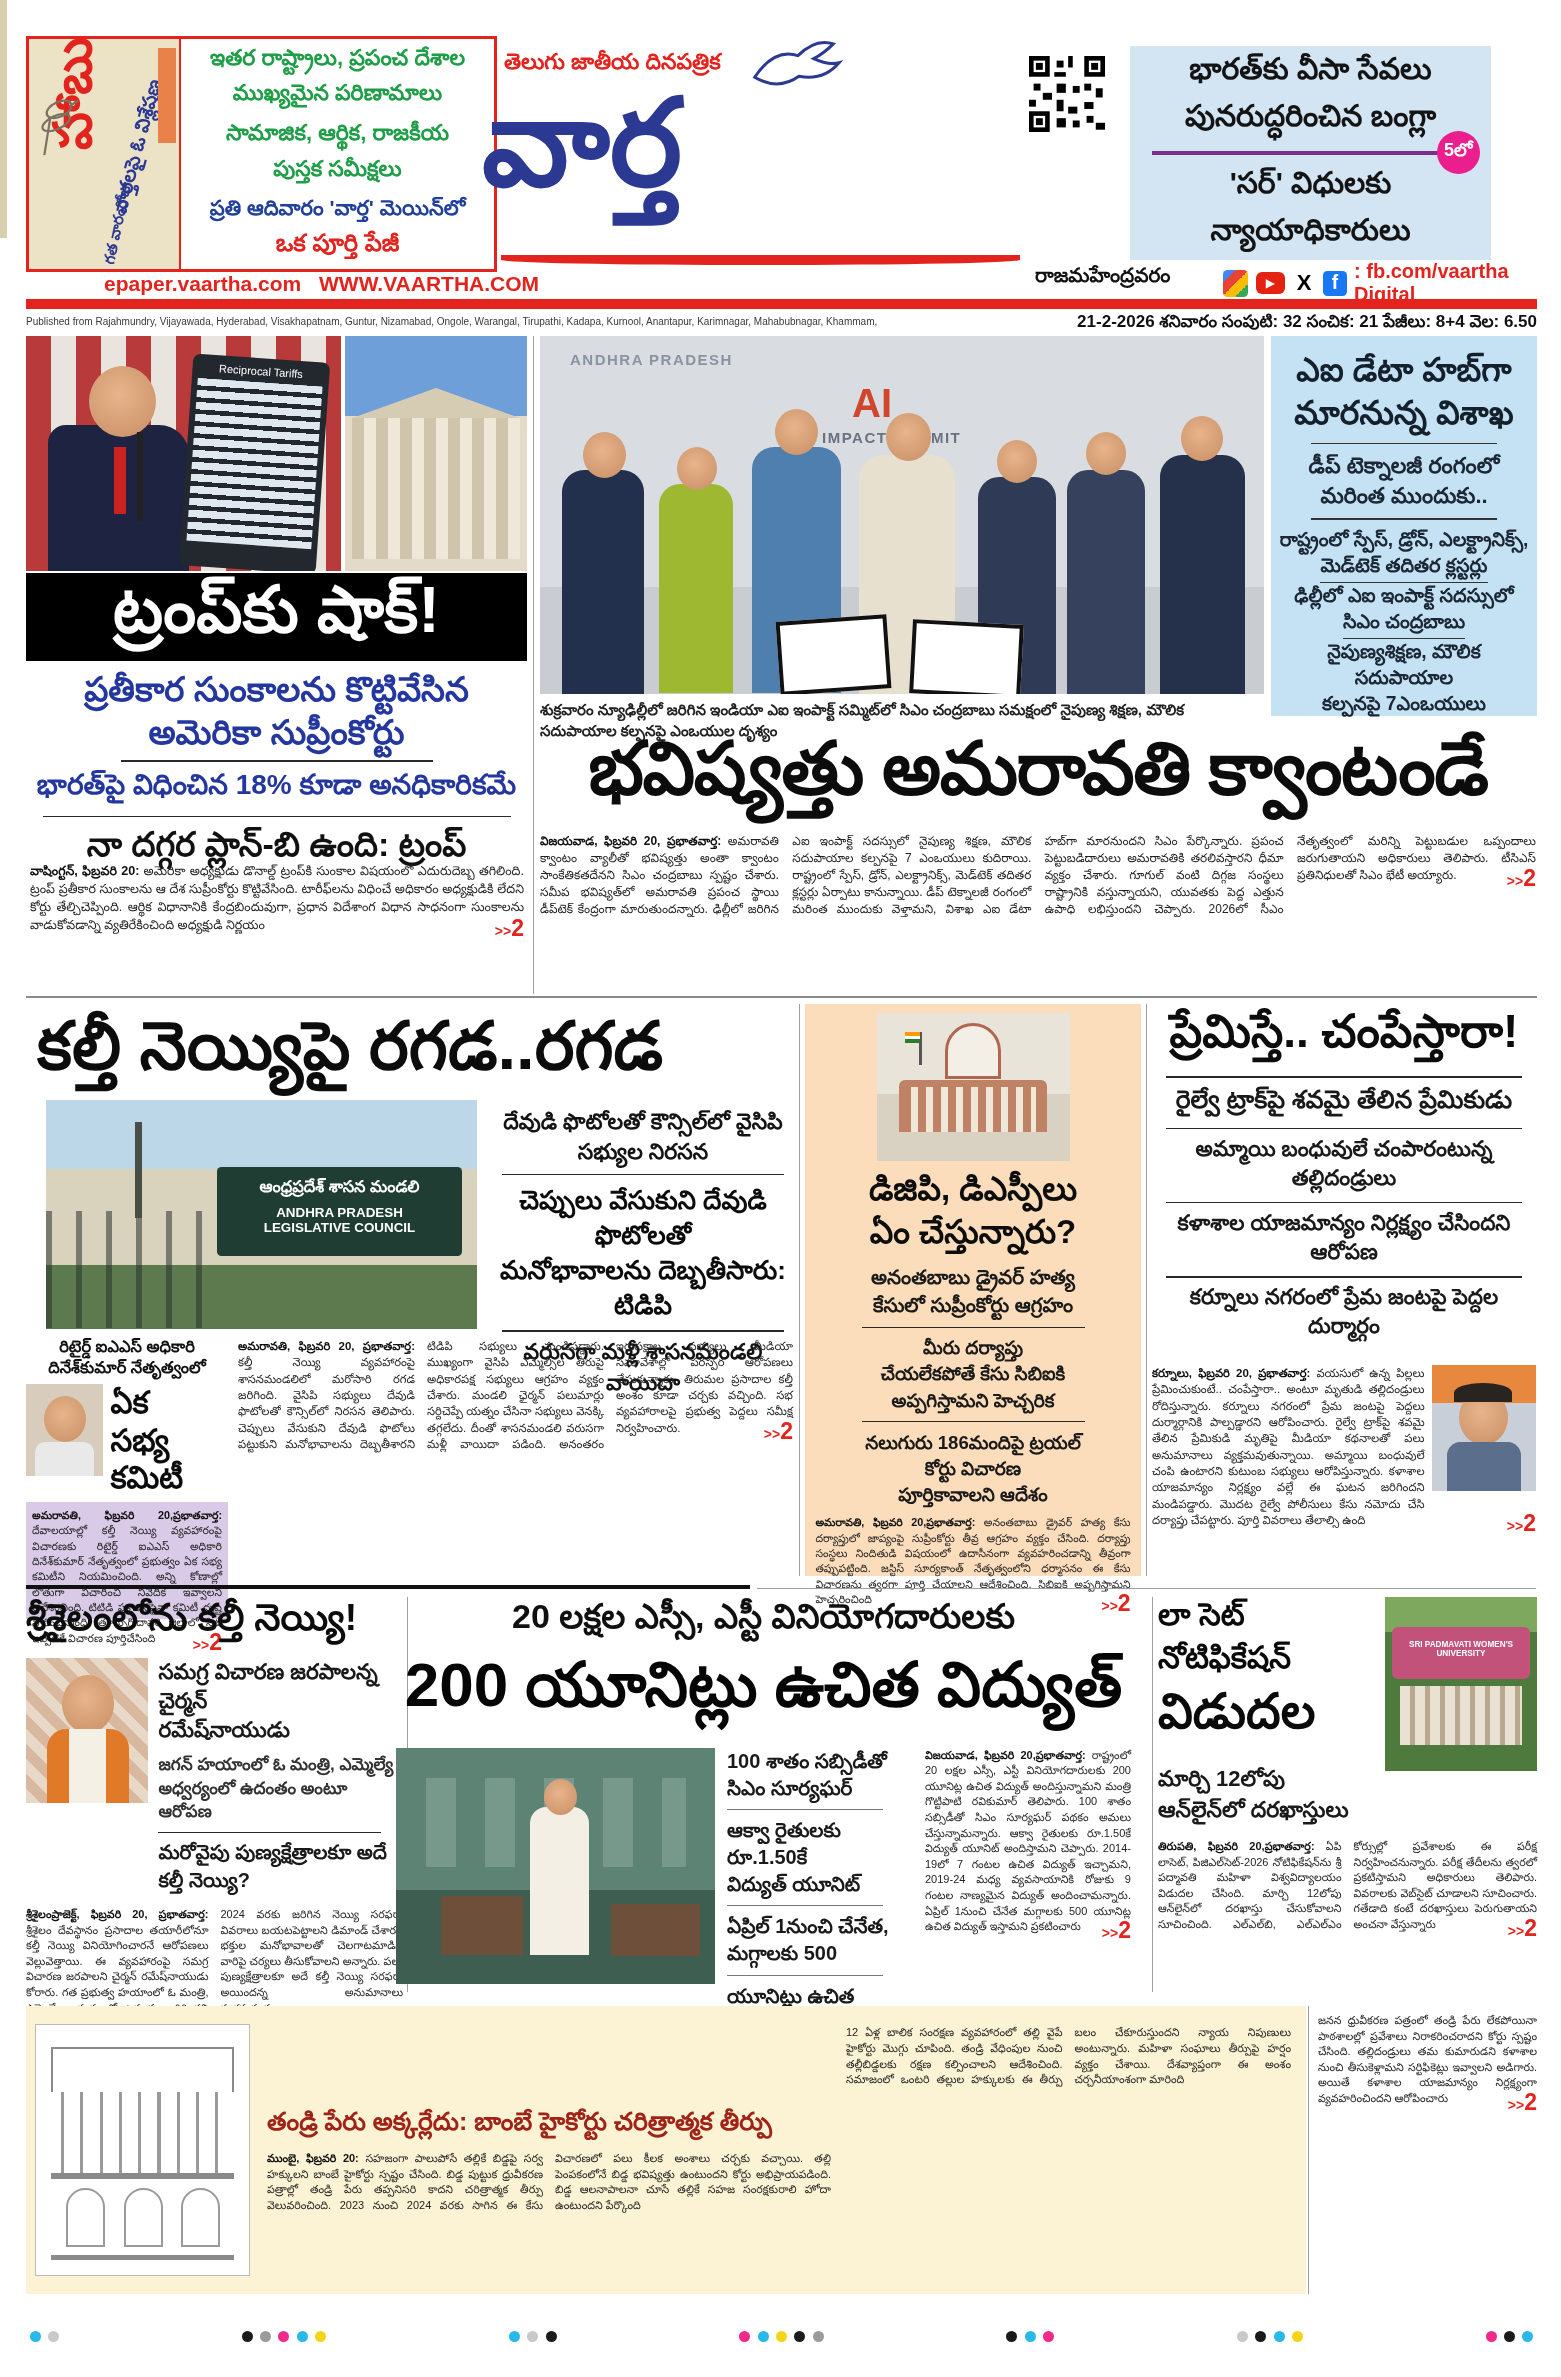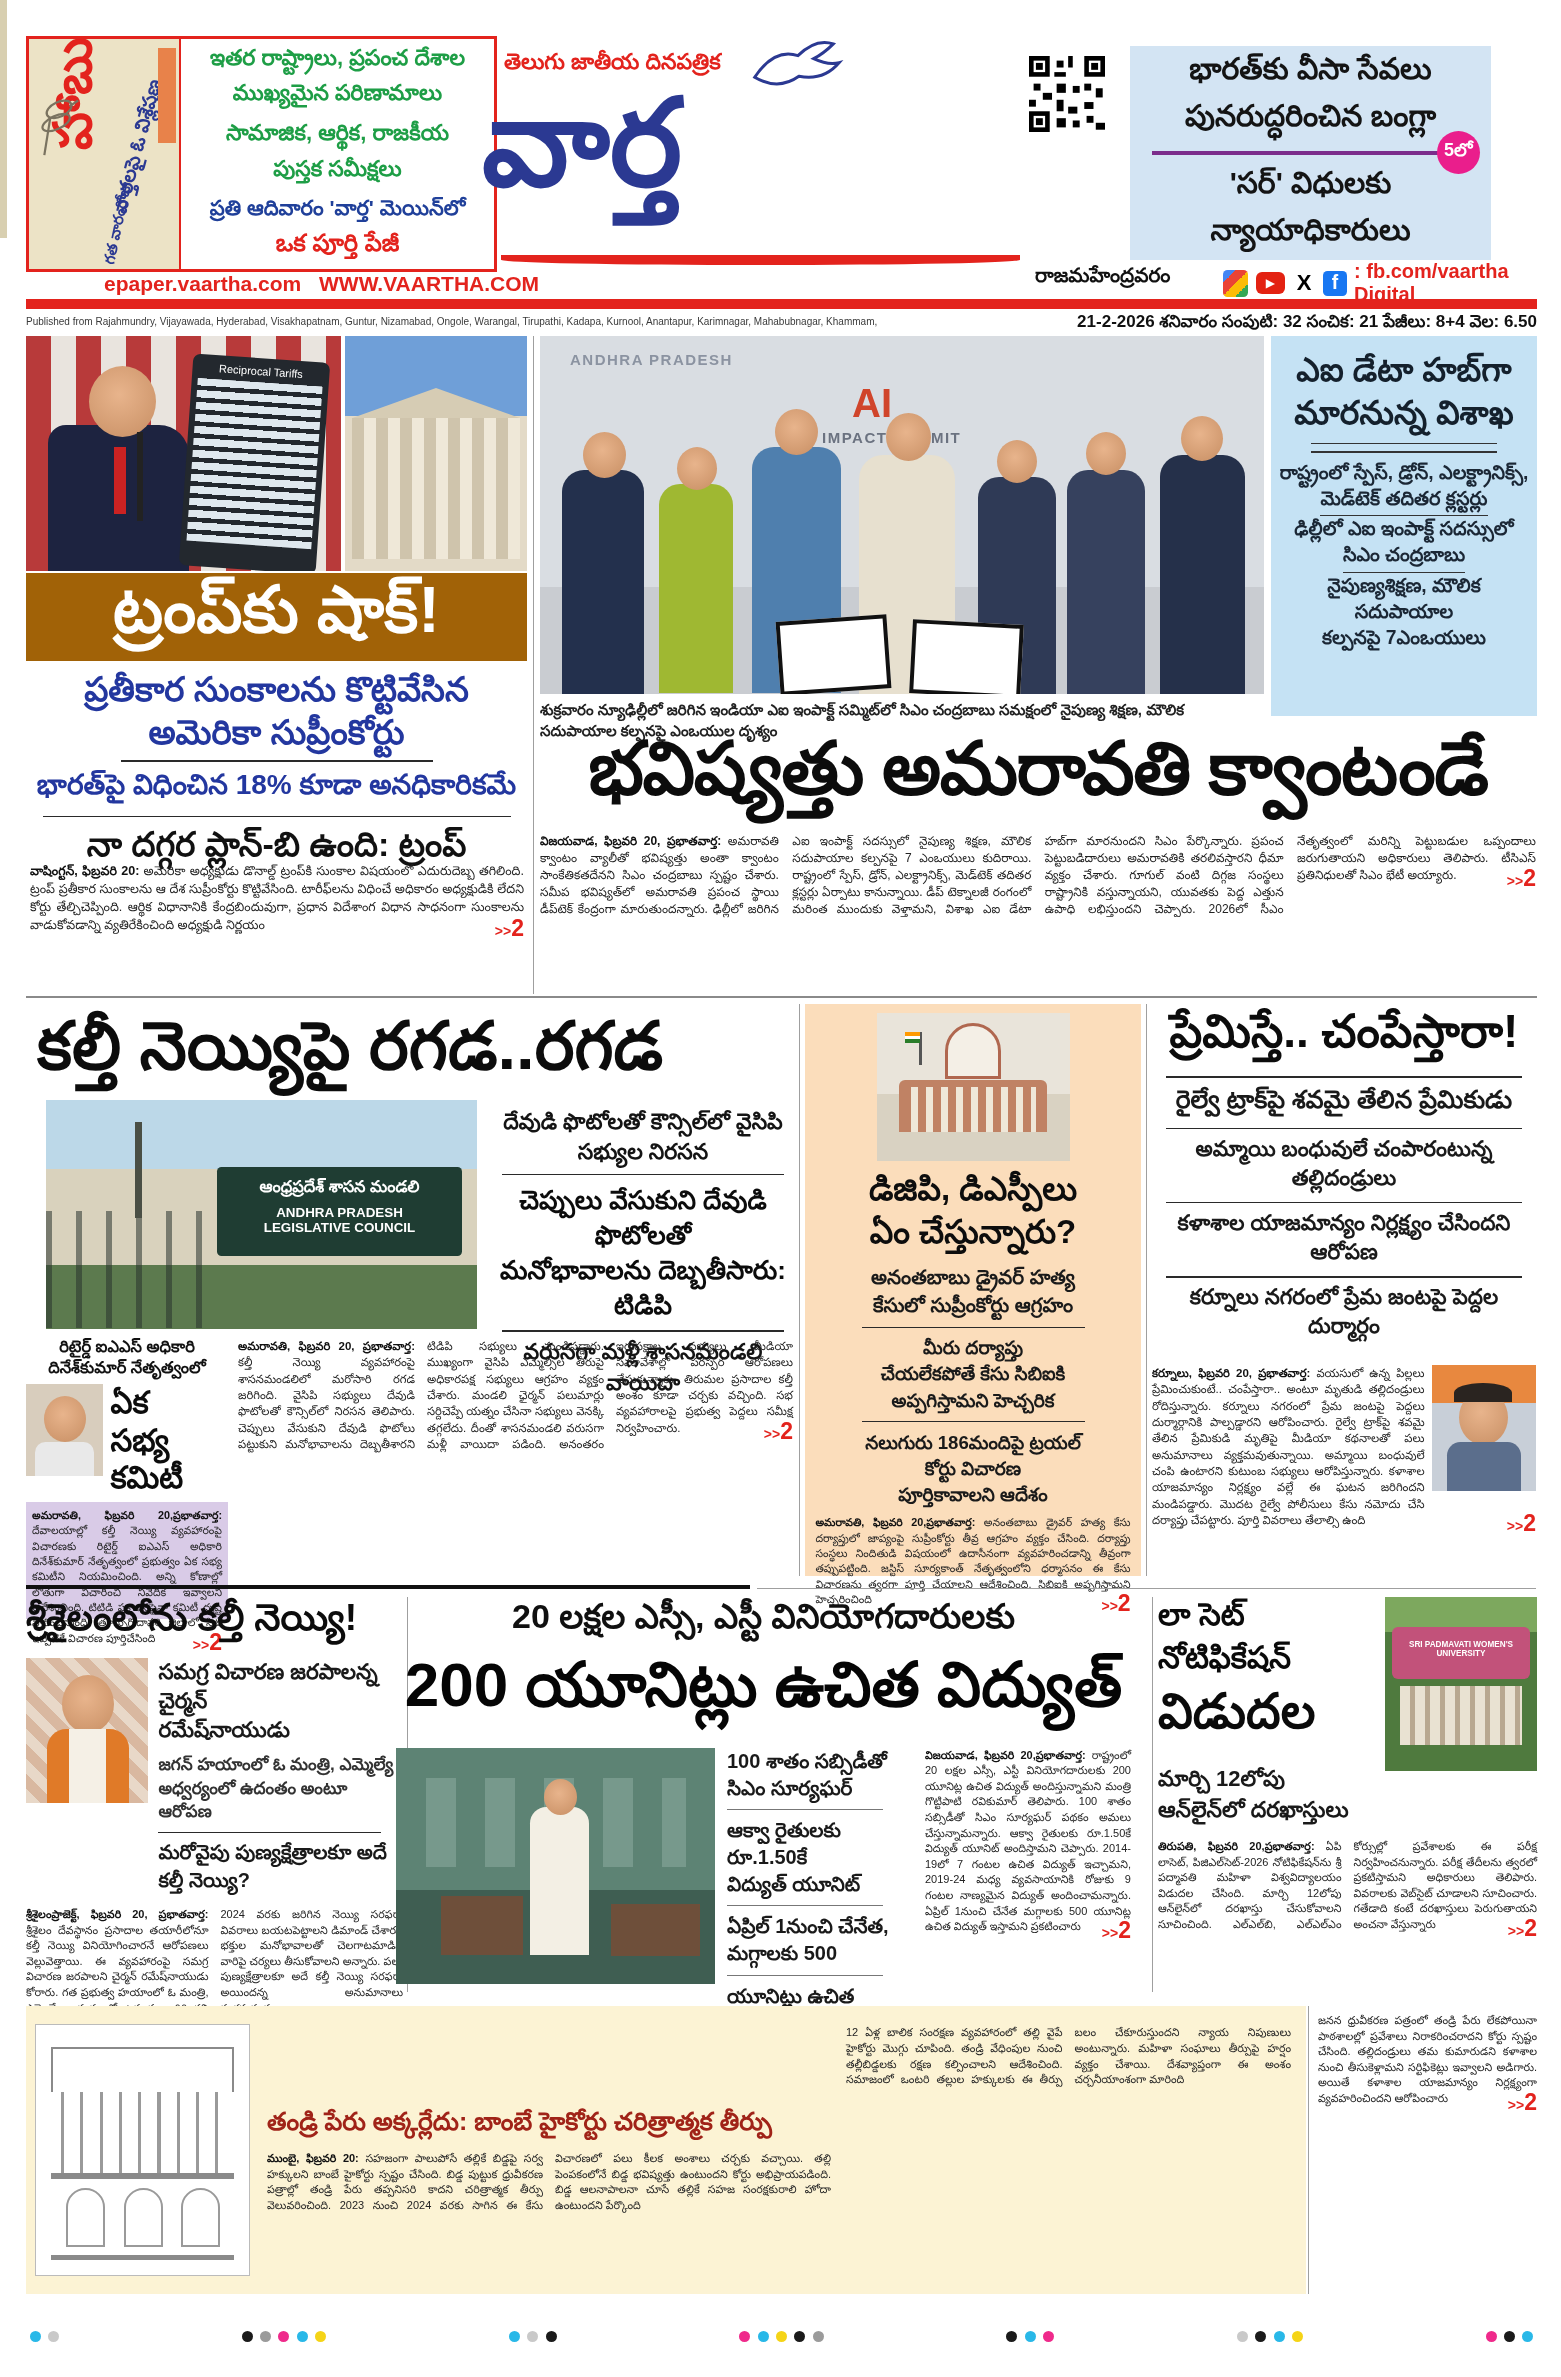--- a/index.html
+++ b/index.html
@@ -138,21 +138,21 @@
     <div class="abs" style="left:111px;top:96px;width:6px;height:89px;background:#222"></div>
     <div class="abs" style="left:160px;top:22px;width:137px;height:212px;background:#23282e;border-radius:7.4px;transform:rotate(4deg);padding:7.4px 6px">
       <div style="color:#fff;font-size:11px;text-align:center;margin-bottom:4.5px">Reciprocal Tariffs</div>
       <div style="height:163px;background:repeating-linear-gradient(#dfe8ee 0 7.4px,#23282e 7.4px 12px)"></div>
     </div>
   </div>
   <div class="ph" style="left:345px;top:336px;width:182px;height:235px;background:linear-gradient(#6f9fd8 0 34%,#e3dac7 34% 100%)">
     <div class="abs" style="left:7.4px;top:52px;right:7.4px;height:30px;background:#d6ccb4;clip-path:polygon(50% 0,100% 100%,0 100%)"></div>
     <div class="abs" style="left:7.4px;top:82px;right:7.4px;bottom:12px;background:repeating-linear-gradient(90deg,#cfc4ac 0 12px,#efe8d8 12px 24px)"></div>
   </div>
-  <div class="abs" style="left:26px;top:573px;width:501px;height:88px;background:#a16207;display:flex;align-items:center;justify-content:center">
+  <div class="abs" style="left:26px;top:573px;width:501px;height:88px;background:#000000;display:flex;align-items:center;justify-content:center">
     <span style="color:#fff;font-size:65px;font-weight:bold">ట్రంప్‌కు షాక్!</span>
   </div>
   <div class="abs tc" style="left:26px;top:668px;width:501px">
     <div class="blue-sub" style="font-size:34px;line-height:1.25"><span>ప్రతీకార సుంకాలను కొట్టివేసిన</span><br><span>అమెరికా సుప్రీంకోర్టు</span></div>
     <div class="sub-rule" style="width:312px"></div>
     <div class="blue-sub" style="font-size:28px">భారత్‌పై విధించిన 18% కూడా అనధికారికమే</div>
     <div class="sub-rule" style="width:468px"></div>
     <div style="font-size:34px;font-weight:bold;color:#111">నా దగ్గర ప్లాన్-బి ఉంది: ట్రంప్</div>
   </div>
   <div class="abs body-txt" style="left:30px;top:863px;width:494px;height:128px;font-size:12.6px">
@@ -184,20 +184,21 @@
     <div class="face" style="left:641px;top:80px;width:42px;height:45px"></div>
     <div class="abs" style="left:238px;top:282px;width:111px;height:74px;background:#fff;border:4.5px solid #111;transform:rotate(-4deg)"></div>
     <div class="abs" style="left:371px;top:286px;width:111px;height:74px;background:#fff;border:4.5px solid #111;transform:rotate(3deg)"></div>
   </div>
   <div class="abs b" style="left:540px;top:701px;width:724px;font-size:15px;color:#222">శుక్రవారం న్యూఢిల్లీలో జరిగిన ఇండియా ఎఐ ఇంపాక్ట్ సమ్మిట్‌లో సిఎం చంద్రబాబు సమక్షంలో నైపుణ్య శిక్షణ, మౌలిక సదుపాయాల కల్పనపై ఎంఒయుల దృశ్యం</div>
 
   <div class="abs tc" style="left:1271px;top:336px;width:266px;height:380px;background:#c5e2f4;padding:13.4px 7.4px;display:flex;flex-direction:column;justify-content:space-between">
     <div>
       <div style="font-size:33px;font-weight:bold;color:#14202c;line-height:1.3"><span>ఎఐ డేటా హబ్‌గా</span><br><span>మారనున్న విశాఖ</span></div>
       <div class="sub-rule" style="width:186px;height:1.5px;background:#333"></div>
+      <div style="font-size:22px;font-weight:bold;color:#1b2735;line-height:1.35"><span>డీప్ టెక్నాలజీ రంగంలో</span><br><span>మరింత ముందుకు..</span></div>
       <div class="sub-rule" style="width:186px;height:1.5px;background:#333"></div>
       <div style="font-size:19.3px;font-weight:bold;color:#1b2735;line-height:1.35">
         <span>రాష్ట్రంలో స్పేస్, డ్రోన్, ఎలక్ట్రానిక్స్,</span><br>
         <span style="border-bottom:1.5px solid #333;display:inline-block;padding-bottom:3px">మెడ్‌టెక్ తదితర క్లస్టర్లు</span><br>
         <span>ఢిల్లీలో ఎఐ ఇంపాక్ట్ సదస్సులో</span><br>
         <span style="border-bottom:1.5px solid #333;display:inline-block;padding-bottom:3px">సిఎం చంద్రబాబు</span><br>
         <span>నైపుణ్యశిక్షణ, మౌలిక సదుపాయాల</span><br>
         <span>కల్పనపై 7ఎంఒయులు</span>
       </div>
     </div>

